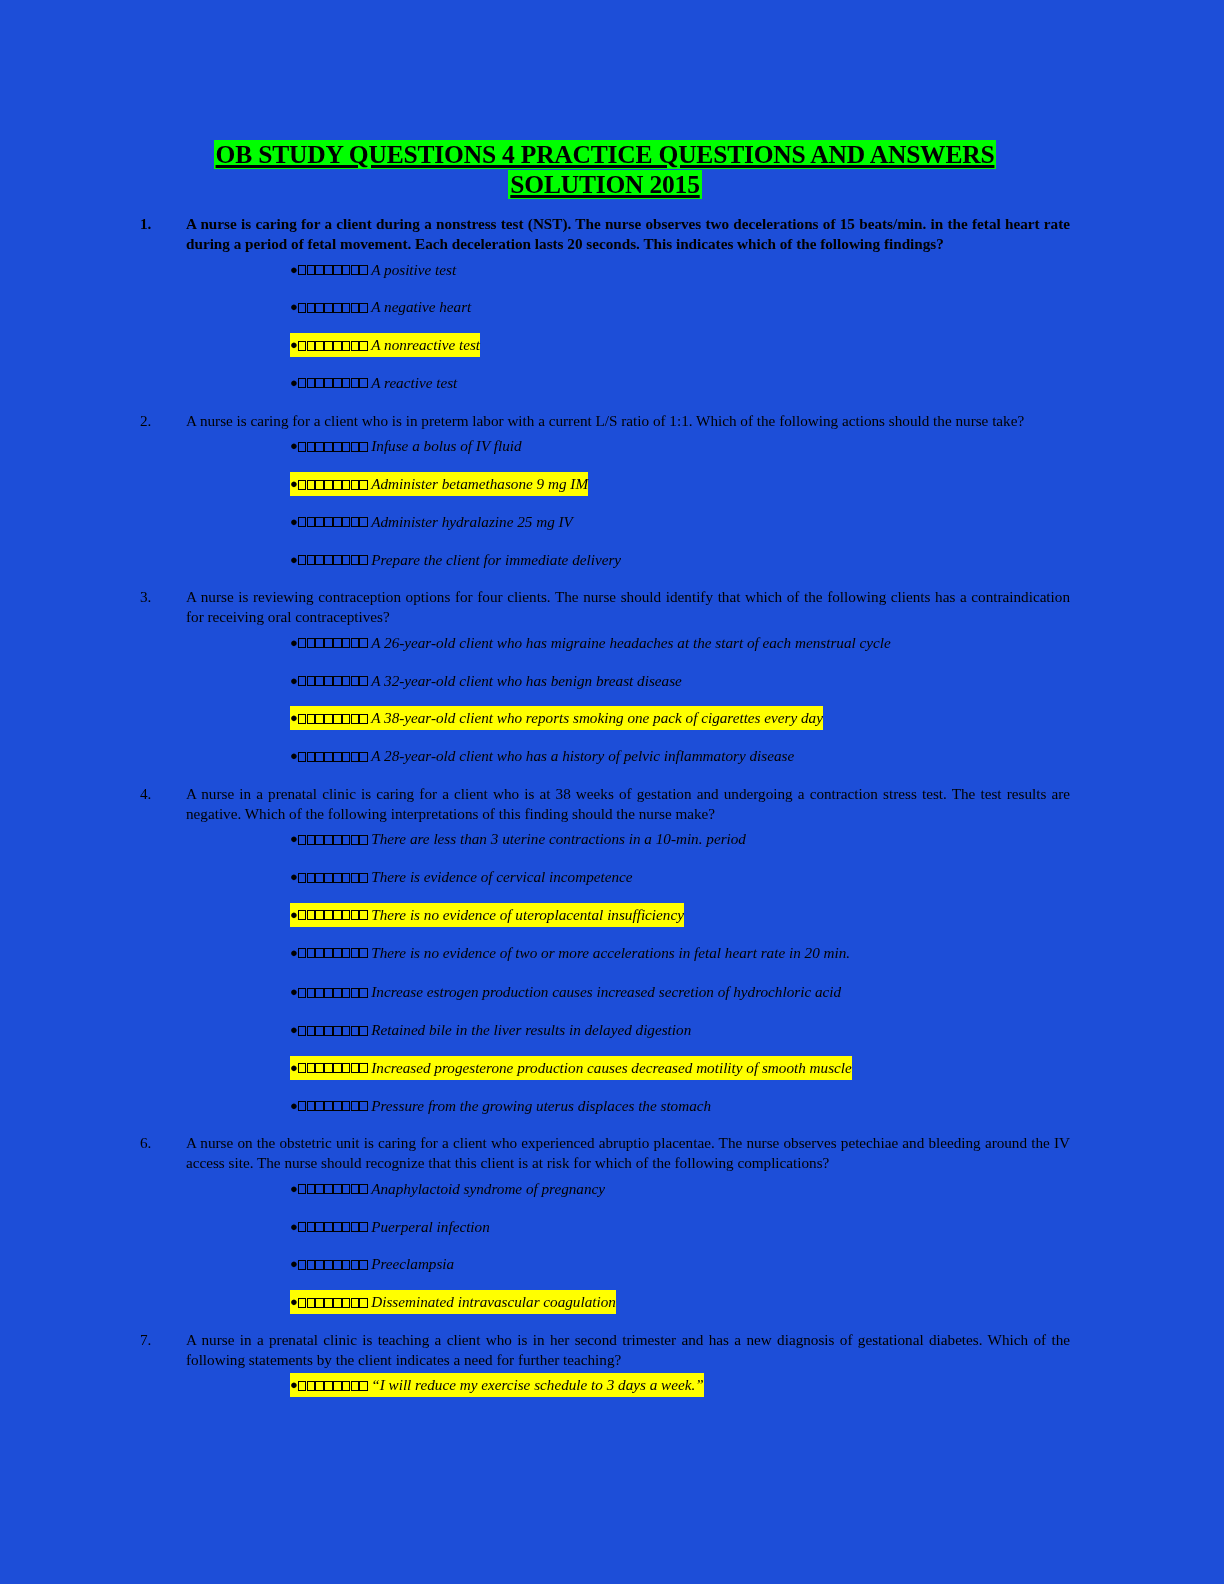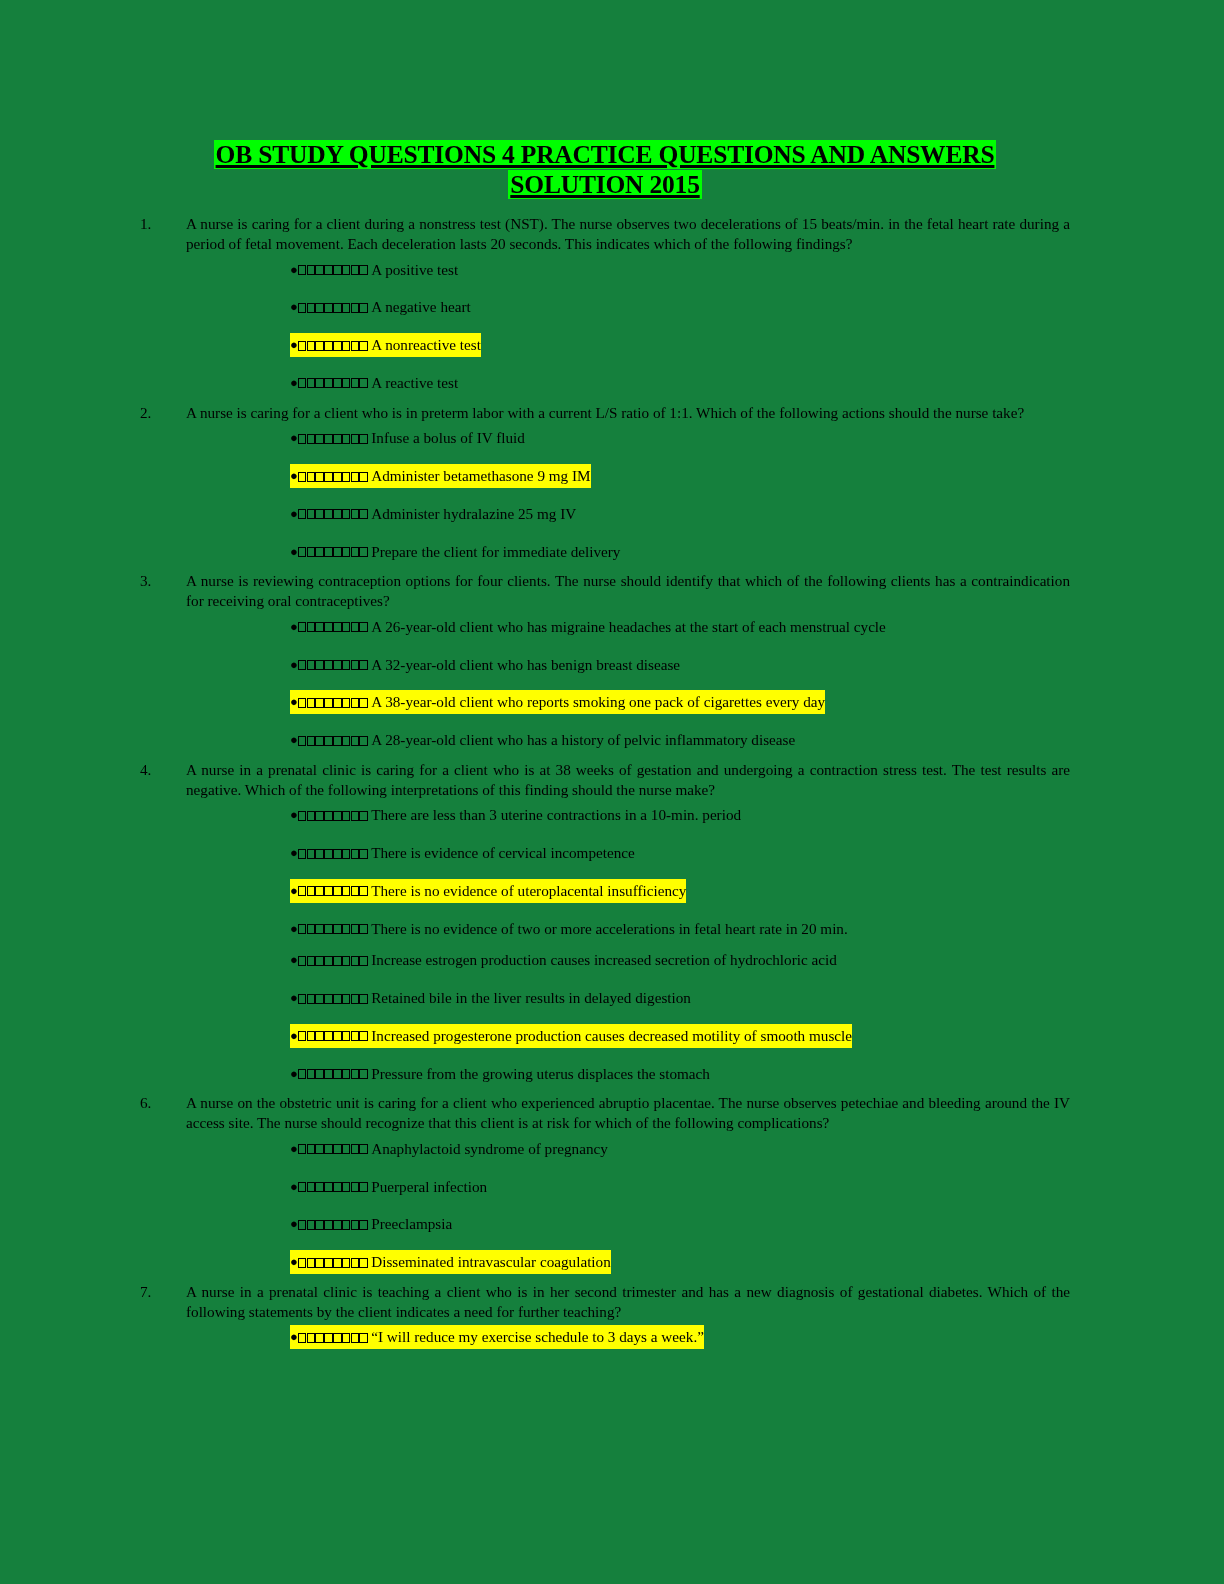--- a/index.html
+++ b/index.html
@@ -14,21 +14,21 @@
     font-family: "Liberation Serif", "DejaVu Serif", serif;
     color: #000000;
     overflow: hidden;
   }
 
   .page {
     position: absolute;
     left: 0; top: 0;
     width: 1224px;
     height: 1584px;
-    background: #15803d;
+    background: #1d4ed8;
   }
 
   .content {
     position: absolute;
     left: 140px;
     top: 140px;
     width: 930px;
   }
 
   
@@ -52,51 +52,52 @@
     text-decoration: underline;
     text-decoration-thickness: 2.5px;
     text-underline-offset: 2px;
     padding: 0 2px;
     box-decoration-break: clone;
     -webkit-box-decoration-break: clone;
   }
 
   
   .qblock {
-    margin-top: 8px;
+    margin-top: 16px;
   }
   .qblock:first-of-type { margin-top: 10px; }
 
   .qtext {
     font-size: 15.2px;
     line-height: 1.30;
     text-align: justify;
     text-justify: inter-word;
     margin: 0 0 4px 0;
     padding-left: 46px;
     text-indent: -46px;
   }
   .qtext .qnum {
     display: inline-block;
     width: 46px;
     text-indent: 0;
   }
-  .qblock.bold .qtext { font-weight: normal; }
+  .qblock.bold .qtext { font-weight: bold; }
 
   .options {
     margin: 0;
     padding: 0;
     list-style: none;
   }
   .option {
     font-size: 15.2px;
     line-height: 1.30;
     margin: 0 0 0 150px;
     padding: 2px 0 2px 0;
     white-space: nowrap;
+    font-style: italic;
   }
   .option .mark {
     display: inline-block;
     white-space: nowrap;
     letter-spacing: 0px;
   }
   .option .bullet {
     font-size: 13px;
     vertical-align: 1px;
   }

